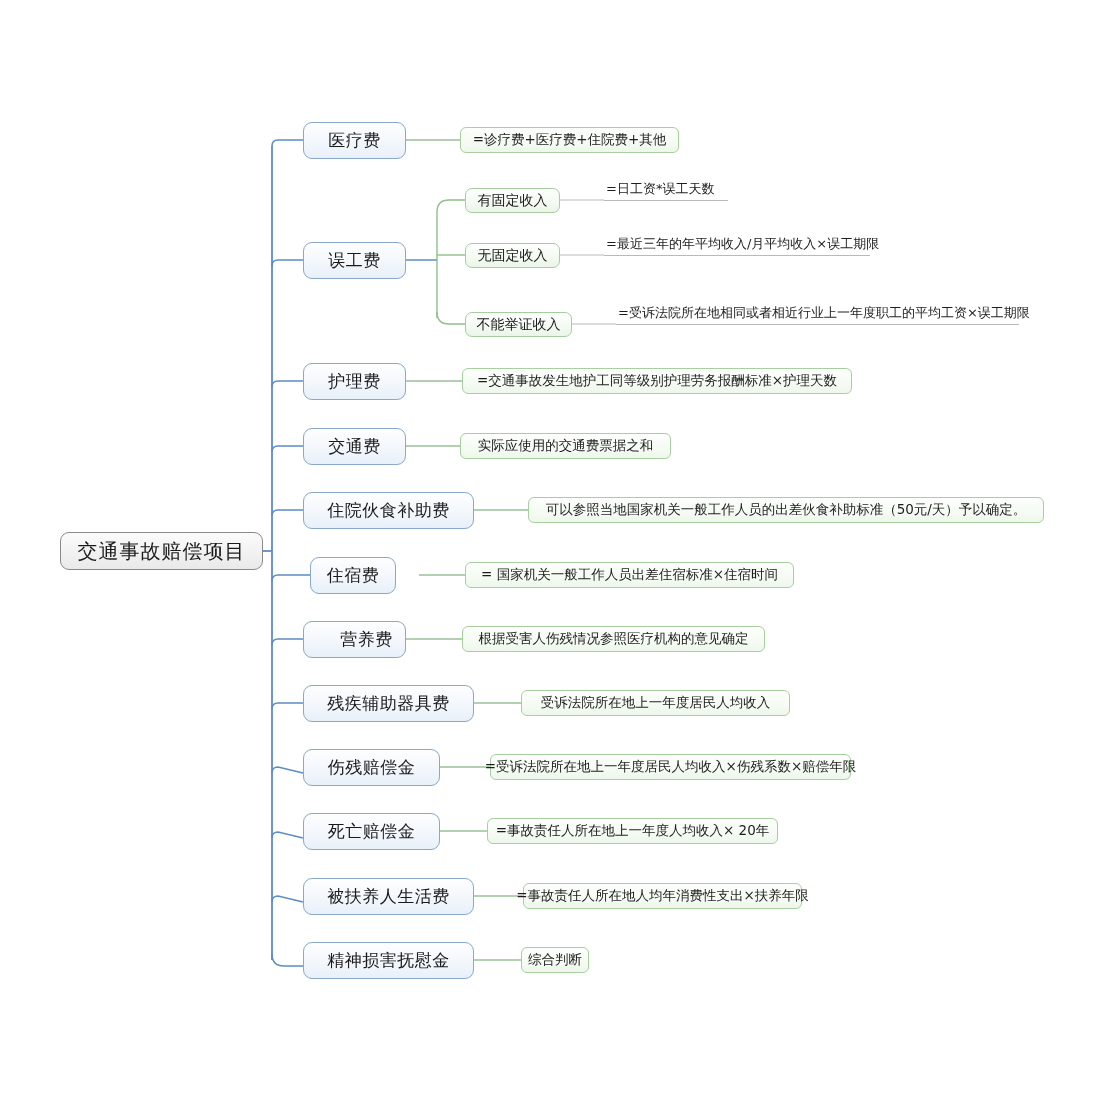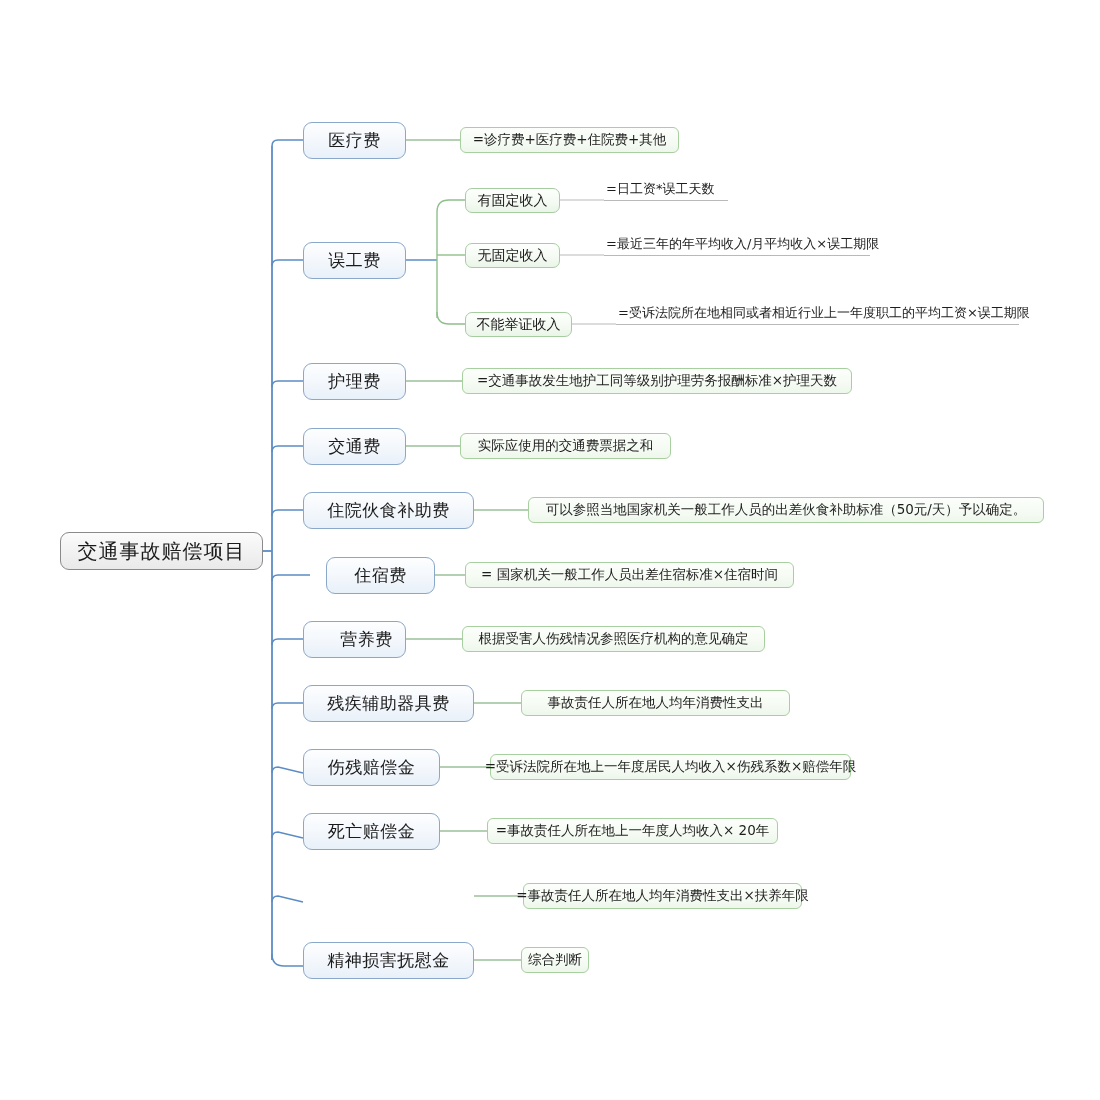--- a/index.html
+++ b/index.html
@@ -179,55 +179,58 @@
     <span>实际应使用的交通费票据之和</span>
   </div>
 
   <div class="node branch-node" style="left:303px; top:492px; width:171px; height:37px;">
     <span>住院伙食补助费</span>
   </div>
   <div class="node leaf-node" style="left:528px; top:497px; width:516px; height:26px;">
     <span>可以参照当地国家机关一般工作人员的出差伙食补助标准（50元/天）予以确定。</span>
   </div>
 
-  <div class="node branch-node" style="left:326px; top:557px; width:109px; height:37px;">
+  <div class="node branch-node" style="left:310px; top:557px; width:86px; height:37px;">
     <span>住宿费</span>
   </div>
   <div class="node leaf-node" style="left:465px; top:562px; width:329px; height:26px;">
     <span>= 国家机关一般工作人员出差住宿标准×住宿时间</span>
   </div>
 
   <div class="node branch-node" style="left:303px; top:621px; width:103px; height:37px;padding-left:24px;">
     <span>营养费</span>
   </div>
   <div class="node leaf-node" style="left:462px; top:626px; width:303px; height:26px;">
     <span>根据受害人伤残情况参照医疗机构的意见确定</span>
   </div>
 
   <div class="node branch-node" style="left:303px; top:685px; width:171px; height:37px;">
     <span>残疾辅助器具费</span>
   </div>
   <div class="node leaf-node" style="left:521px; top:690px; width:269px; height:26px;">
-    <span>事故责任人所在地人均年消费性支出</span>
+    <span>受诉法院所在地上一年度居民人均收入</span>
   </div>
 
   <div class="node branch-node" style="left:303px; top:749px; width:137px; height:37px;">
     <span>伤残赔偿金</span>
   </div>
   <div class="node leaf-node" style="left:490px; top:754px; width:361px; height:26px;">
     <span>=受诉法院所在地上一年度居民人均收入×伤残系数×赔偿年限</span>
   </div>
 
   <div class="node branch-node" style="left:303px; top:813px; width:137px; height:37px;">
     <span>死亡赔偿金</span>
   </div>
   <div class="node leaf-node" style="left:487px; top:818px; width:291px; height:26px;">
     <span>=事故责任人所在地上一年度人均收入× 20年</span>
   </div>
 
+  <div class="node branch-node" style="left:303px; top:878px; width:171px; height:37px;">
+    <span>被扶养人生活费</span>
+  </div>
   <div class="node leaf-node" style="left:523px; top:883px; width:279px; height:26px;">
     <span>=事故责任人所在地人均年消费性支出×扶养年限</span>
   </div>
 
   <div class="node branch-node" style="left:303px; top:942px; width:171px; height:37px;">
     <span>精神损害抚慰金</span>
   </div>
   <div class="node leaf-node" style="left:521px; top:947px; width:68px; height:26px;">
     <span>综合判断</span>
   </div>

